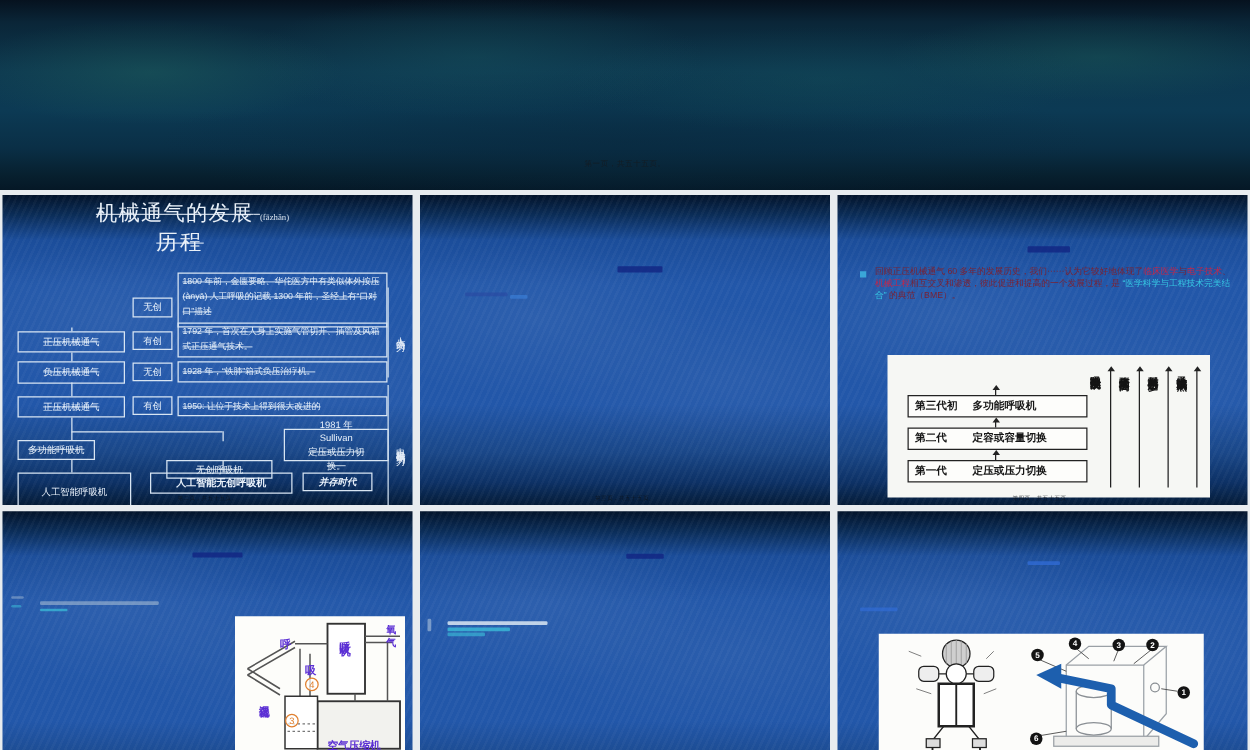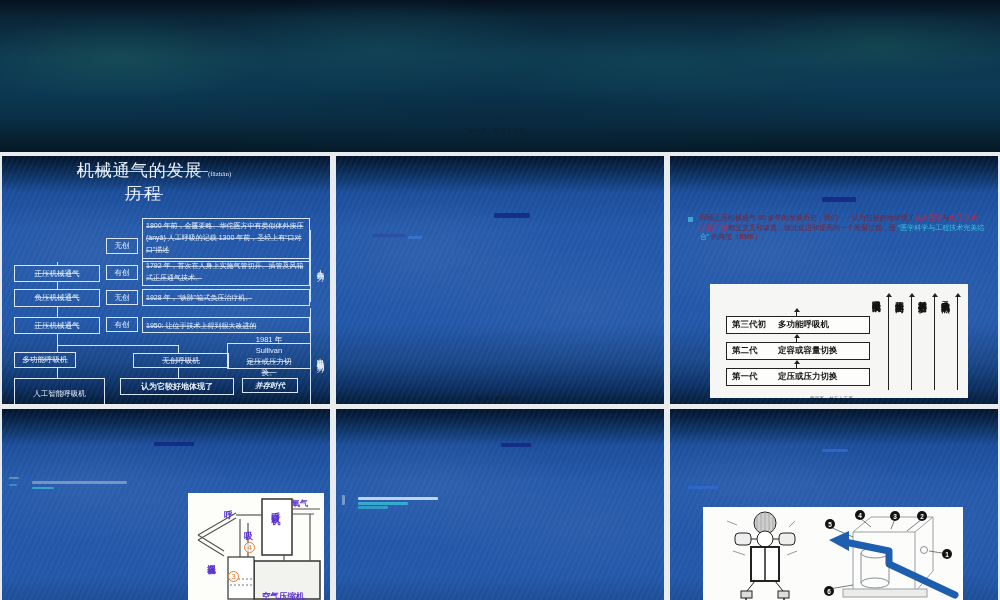--- a/index.html
+++ b/index.html
@@ -64,21 +64,21 @@
   .tg4{left:104px;top:161px;width:32px;height:15px;}
 
   .desc{position:absolute;left:140px;width:168px;border:1px solid #d8e5f3;
     color:#e8f1fa;font-size:7px;line-height:12px;padding:1px 3px;box-sizing:border-box;
     text-align:left;display:block;}
   .d1{top:62px;height:44px;}
   .d2{top:102px;height:28px;}
   .d3{top:133px;height:17px;line-height:14px;}
   .d4{top:161px;height:16px;line-height:13px;}
 
-  .noninv{left:131px;top:197px;width:96px;height:15px;}
+  .noninv{left:131px;top:212px;width:85px;height:15px;}
   .sull{left:225px;top:187px;width:84px;height:26px;flex-direction:column;line-height:11px;
     font-size:7.5px;align-items:flex-end;padding:1px 17px;}
   .aibox{left:118px;top:222px;width:114px;height:17px;font-size:8px;font-weight:600;}
   .coex{left:240px;top:222px;width:56px;height:15px;font-weight:600;font-style:italic;}
 
   .vline{position:absolute;width:1px;background:#d9e6f3;}
   .hline{position:absolute;height:1px;background:#d9e6f3;}
 
   .sidestrip{position:absolute;width:18px;border-left:1px solid #cfe0f0;
     color:#e6eef8;font-size:7.5px;letter-spacing:1px;
@@ -114,21 +114,21 @@
   .vfactor .varrow{position:absolute;right:3px;top:6px;bottom:2px;width:1px;background:#222;}
   .vfactor .varrow::before{content:"";position:absolute;top:-3px;left:-2.5px;
     border-left:3px solid transparent;border-right:3px solid transparent;border-bottom:4px solid #222;}
 
   
   .vent-panel{left:186px;top:84px;width:136px;height:107px;background:#fdfdfa;}
   .vent-panel svg{position:absolute;left:0;top:0;}
   .plabel{position:absolute;color:#5b2fd4;font-weight:600;}
   .vert{writing-mode:vertical-rl;text-orientation:upright;}
   .lb-vent{left:81px;top:12px;font-size:9px;letter-spacing:2px;}
-  .lb-oxy{left:104px;top:5px;font-size:8px;}
+  .lb-oxy{left:121px;top:5px;font-size:8px;}
   .lb-hu{left:36px;top:16px;font-size:9px;}
   .lb-xi{left:56px;top:37px;font-size:9px;}
   .lb-humid{left:18px;top:64px;font-size:8.5px;letter-spacing:1px;}
   .lb-comp{left:74px;top:98px;font-size:8.5px;}
   .ocirc{position:absolute;width:11px;height:11px;border:1px solid #e08030;border-radius:50%;
     color:#e08030;font-size:7.5px;display:flex;align-items:center;justify-content:center;
     background:rgba(255,255,255,.7);box-sizing:border-box;}
   .oc4{left:56px;top:49px;} .oc3{left:40px;top:78px;}
 
   
@@ -169,21 +169,21 @@
     <div class="desc d1 st">1800 年前，金匮要略、华佗医方中有类似体外按压 (ànyā) 人工呼吸的记载 1300 年前，圣经上有“口对口”描述</div>
     <div class="desc d2 st">1792 年，首次在人身上实施气管切开、插管及风箱式正压通气技术。</div>
     <div class="desc d3 st">1928 年，“铁肺”箱式负压治疗机。</div>
     <div class="desc d4 st">1950: 让位于技术上得到很大改进的</div>
 
     <div class="fbox noninv st">无创呼吸机</div>
     <div class="fbox sull">
       <span>1981 年 Sullivan</span>
       <span class="st">定压或压力切换。</span>
     </div>
-    <div class="fbox aibox">认为它较好地体现了</div>
+    <div class="fbox aibox">人工智能无创呼吸机</div>
     <div class="fbox coex">并存时代</div>
 
     <div class="vline" style="left:55px;top:106px;height:3px;"></div>
     <div class="vline" style="left:55px;top:126px;height:7px;"></div>
     <div class="vline" style="left:55px;top:150px;height:11px;"></div>
     <div class="vline" style="left:55px;top:178px;height:11px;"></div>
     <div class="hline" style="left:55px;top:189px;width:121px;"></div>
     <div class="vline" style="left:55px;top:189px;height:7px;"></div>
     <div class="vline" style="left:176px;top:189px;height:8px;"></div>
     <div class="vline" style="left:55px;top:212px;height:10px;"></div>

